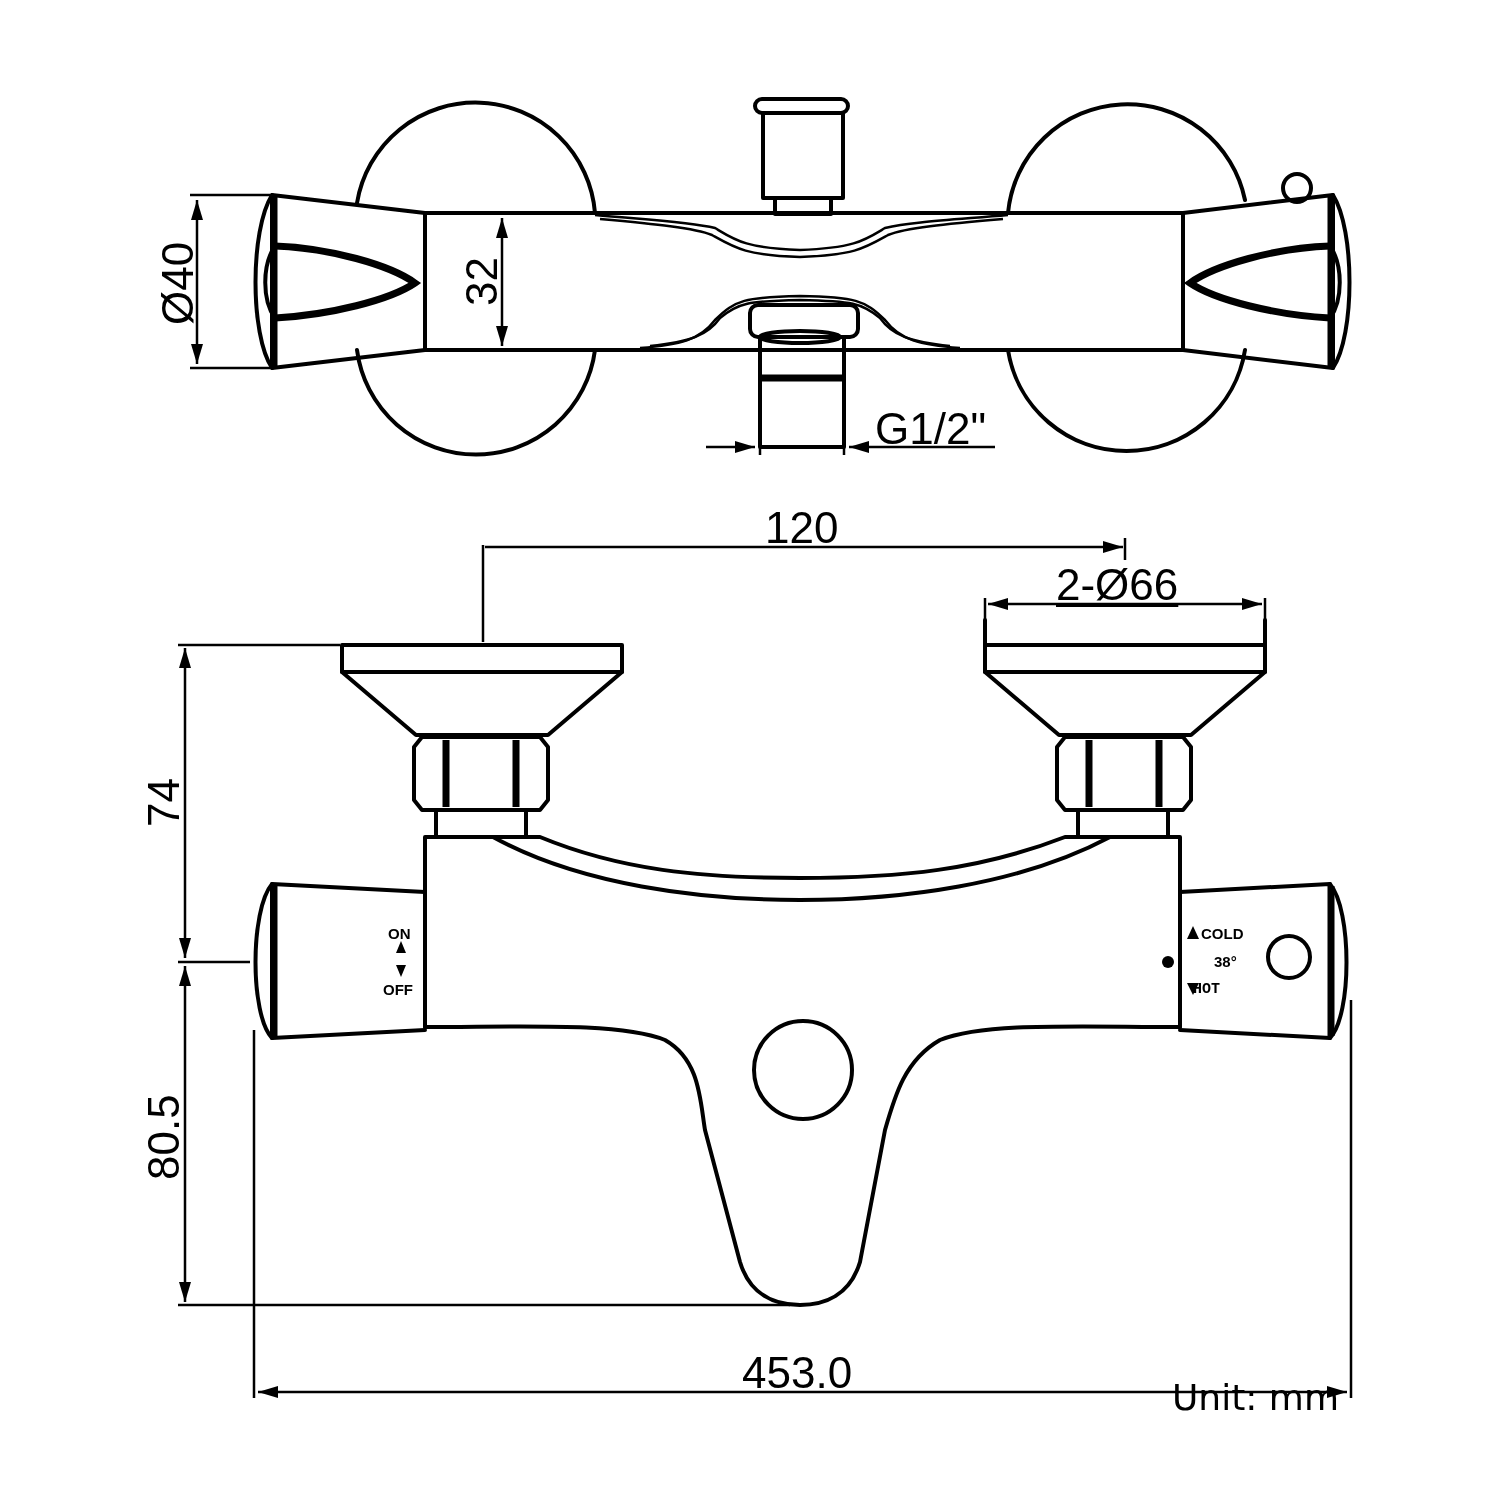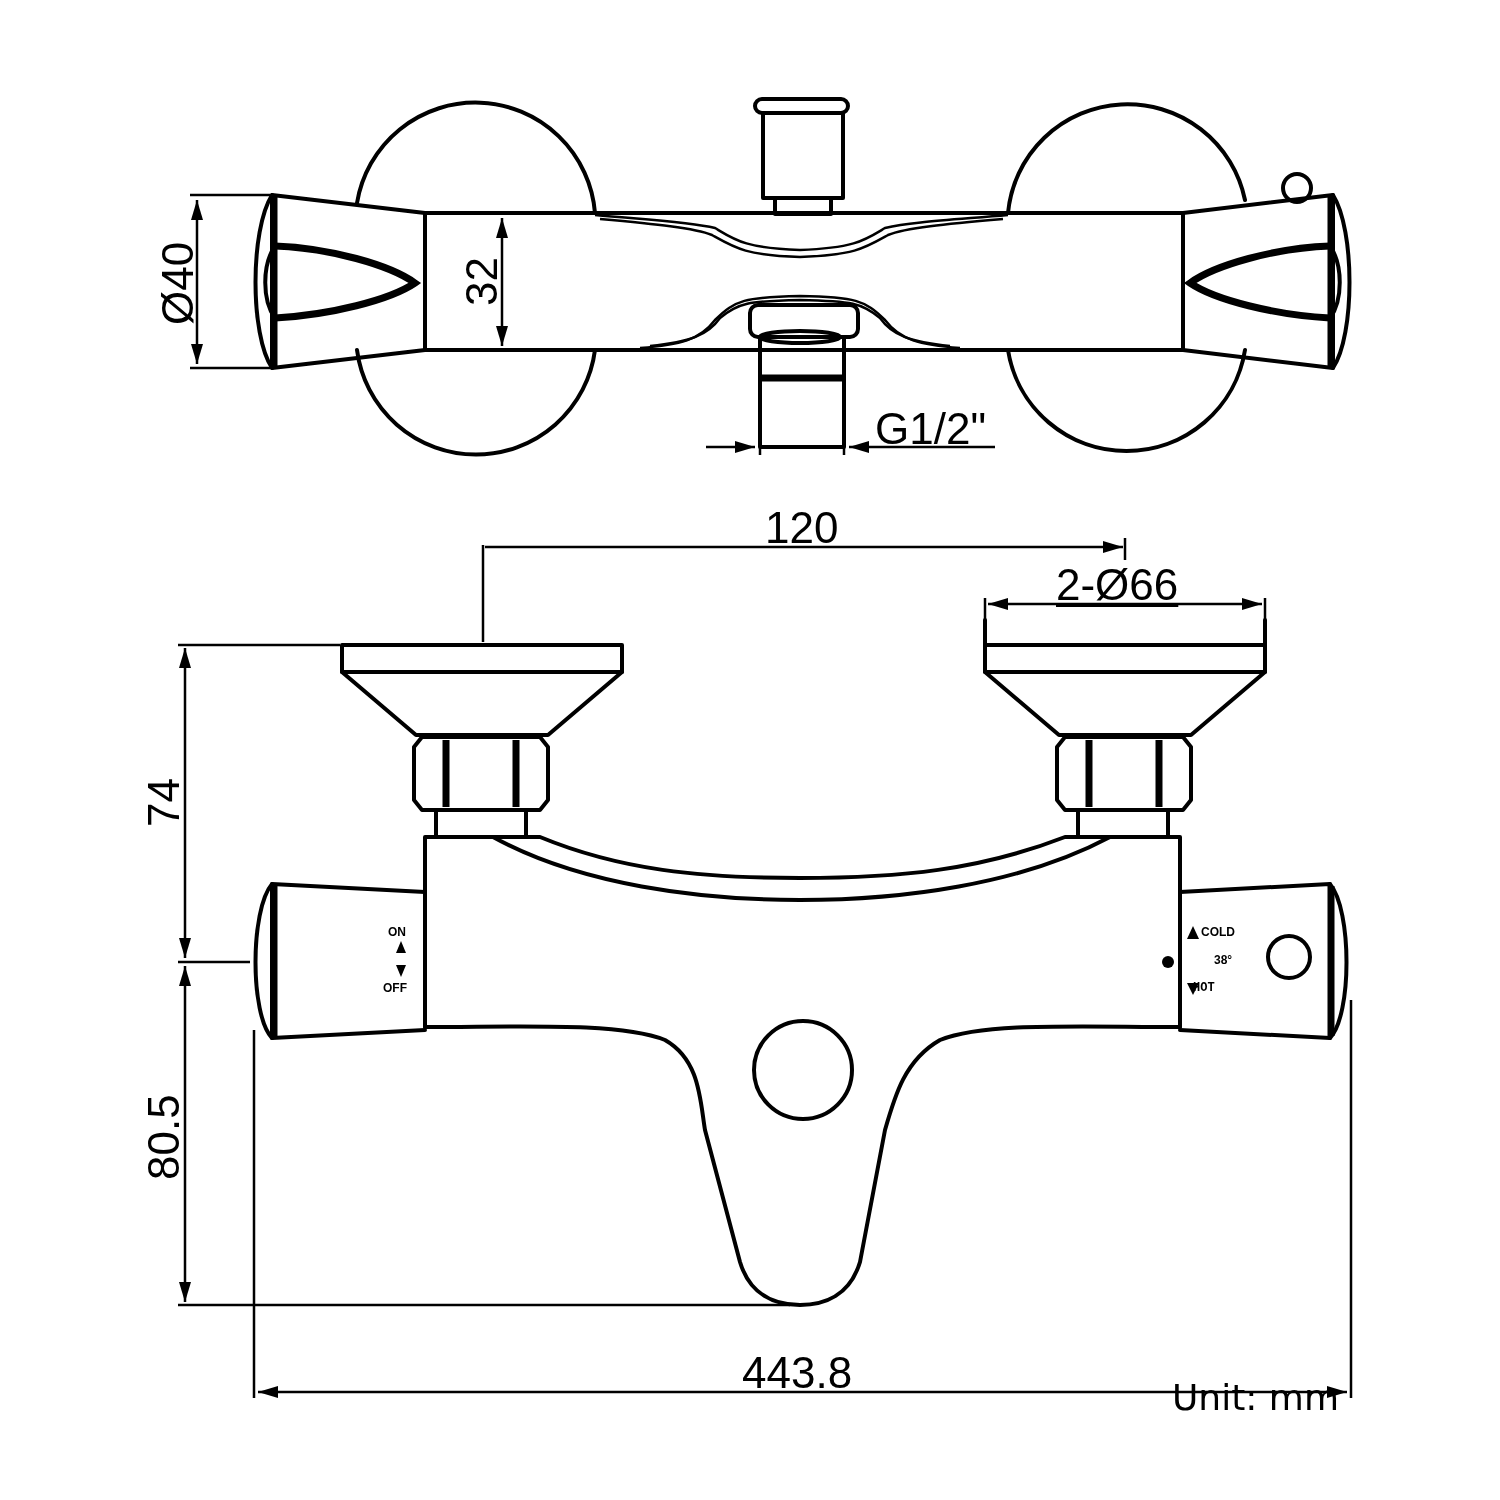--- a/index.html
+++ b/index.html
@@ -6,21 +6,21 @@
   body { width:1500px; height:1500px; overflow:hidden; }
   #stage { position:relative; width:1500px; height:1500px; }
   svg { position:absolute; left:0; top:0; }
   .ln { fill:none; stroke:#000; stroke-width:4; stroke-linejoin:round; stroke-linecap:round; }
   .thin { fill:none; stroke:#000; stroke-width:2.5; }
   .thick { fill:none; stroke:#000; stroke-width:7; }
   .dim { fill:none; stroke:#000; stroke-width:2.5; }
   .lbl { position:absolute; font-family:"Liberation Sans", sans-serif; color:#000; white-space:nowrap; line-height:1; }
   .big { font-size:44px; }
   .rot { transform-origin:left top; transform:rotate(-90deg); }
-  .small { font-size:12px; font-weight:bold; }
+  .small { font-size:15px; font-weight:bold; }
   .unit { font-family:"DejaVu Sans", sans-serif; font-size:36px; }
 </style>
 </head>
 <body>
 
 <div id="stage">
 <svg width="1500" height="1500" viewBox="0 0 1500 1500">
   <defs>
     <marker id="arr" viewBox="0 0 10 10" refX="10" refY="5" markerWidth="8" markerHeight="8" orient="auto-start-reverse">
       <path d="M0,2 L10,5 L0,8 z" fill="#000"></path>
@@ -139,21 +139,21 @@
 </svg>
 
 <div class="lbl big rot" style="left:156px; top:325px;">Ø40</div>
 <div class="lbl big rot" style="left:460px; top:306px;">32</div>
 <div class="lbl big" style="left:875px; top:407px;">G1/2"</div>
 
 <div class="lbl big" style="left:765px; top:506px;">120</div>
 <div class="lbl big" style="left:1056px; top:563px;text-decoration:underline;">2-Ø66</div>
 <div class="lbl big rot" style="left:142px; top:827px;">74</div>
 <div class="lbl big rot" style="left:142px; top:1180px;">80.5</div>
-<div class="lbl big" style="left:742px; top:1351px;">443.8</div>
+<div class="lbl big" style="left:742px; top:1351px;">453.0</div>
 
 <div class="lbl small" style="left:388px; top:926px;">ON</div>
 <div class="lbl small" style="left:383px; top:982px;">OFF</div>
 
 <div class="lbl small" style="left:1201px; top:926px;">COLD</div>
 <div class="lbl small" style="left:1201px; top:954px;margin-left:13px;">38°</div>
 <div class="lbl small" style="left:1193px; top:982px;font-family:Liberation Mono, monospace;">HOT</div>
 
 <div class="lbl unit" style="left:1172px; top:1380px;">Unit: mm</div>
 </div>

